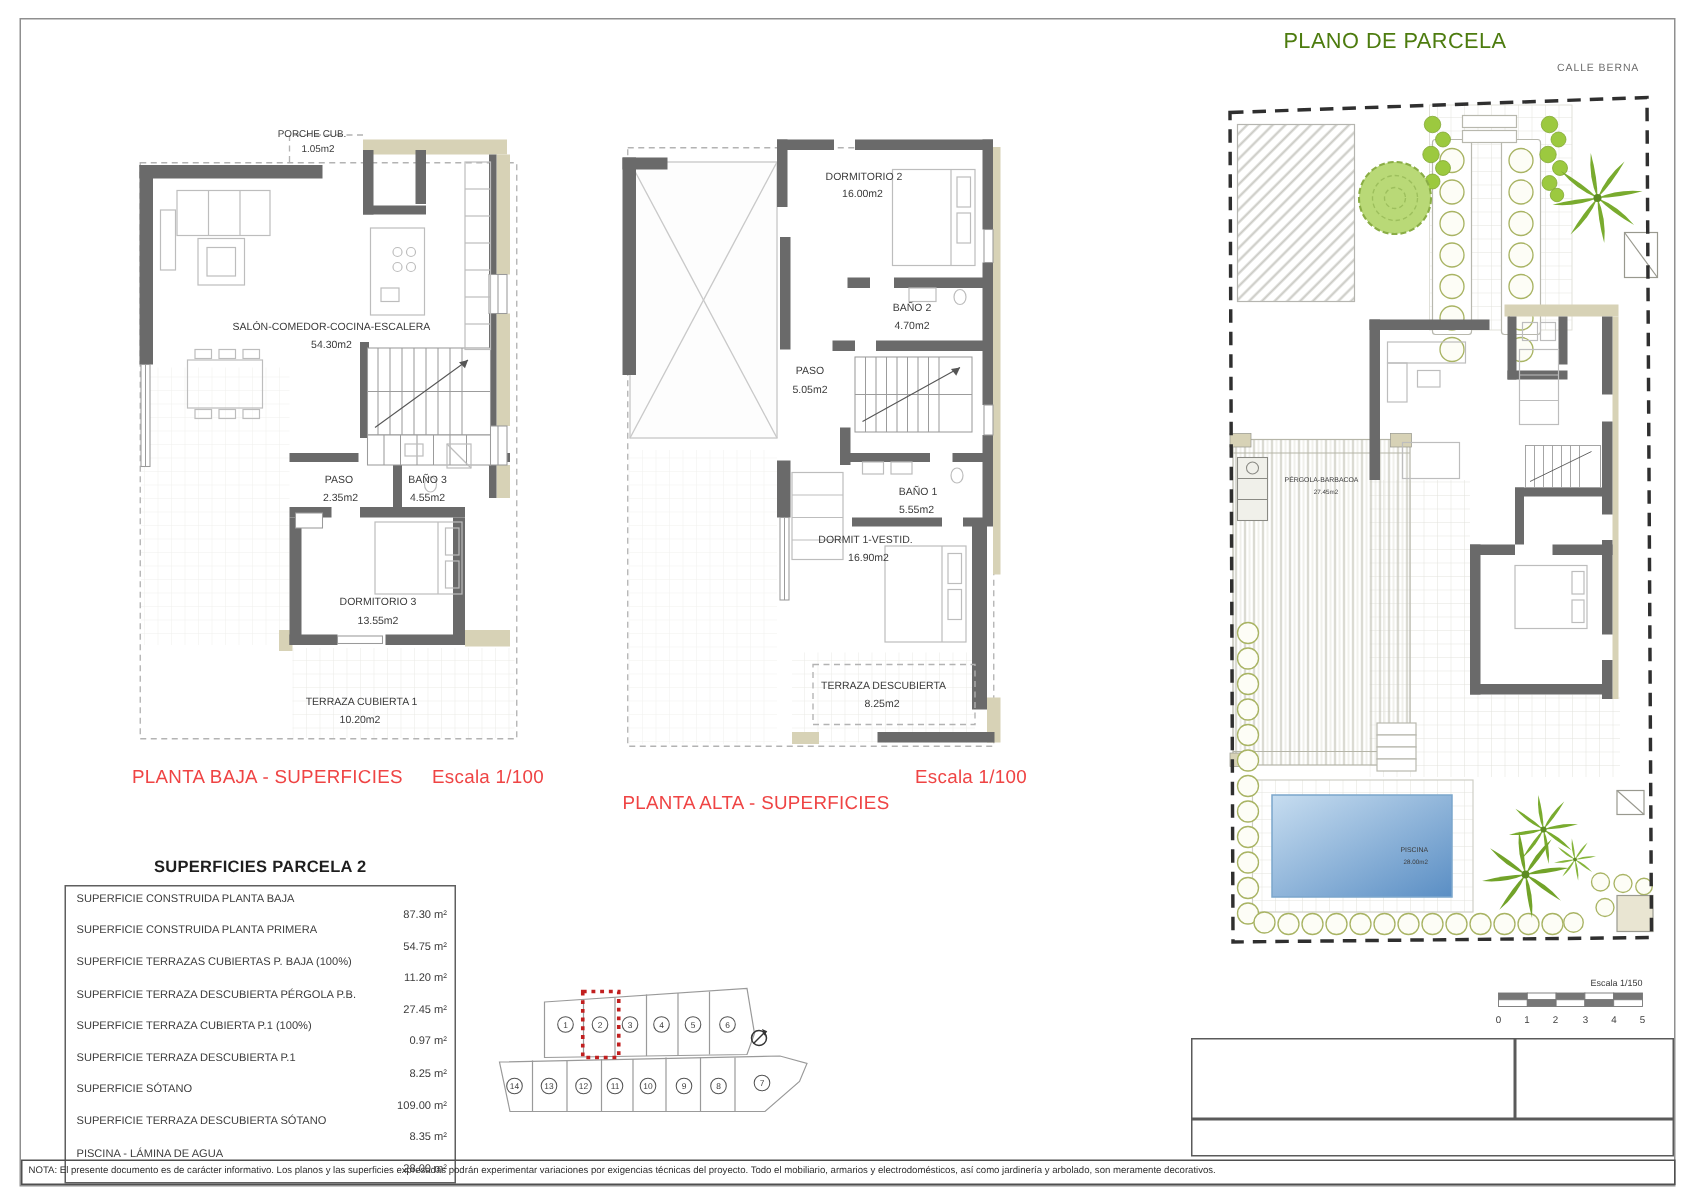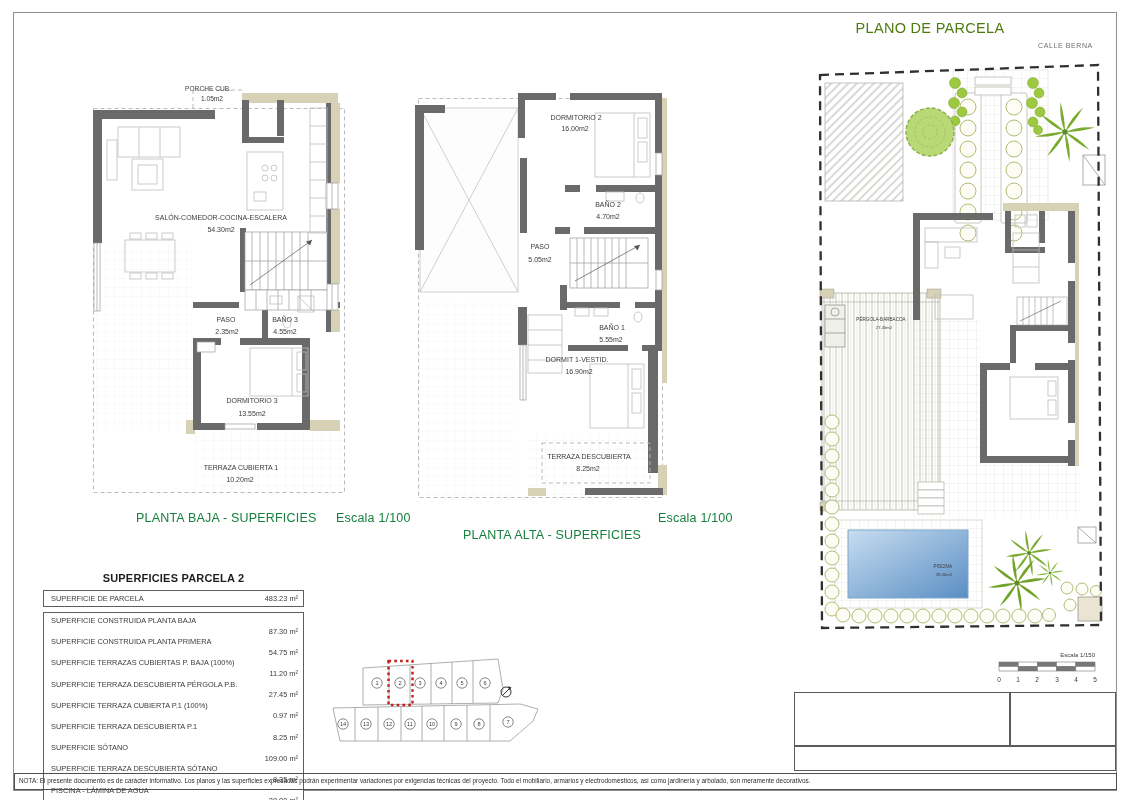--- a/index.html
+++ b/index.html
@@ -1,20 +1,20 @@
 <!DOCTYPE html>
 <html><head>
 <meta charset="utf-8">
 <style>
   html,body{margin:0;padding:0;background:#e8e8e8;}
   .sheet{position:relative;width:1132px;height:800px;background:#ffffff;overflow:hidden;
          font-family:"Liberation Sans", sans-serif;color:#3b3b3b;}
   .abs{position:absolute;}
   .page-border{left:13px;top:12px;width:1104px;height:779px;border:1.5px solid #8f8f8f;box-sizing:border-box;}
-  .plan-title{font-size:12.5px;color:#15803d;letter-spacing:.2px;white-space:nowrap;margin-left:48px;}
+  .plan-title{font-size:12.5px;color:#ef4444;letter-spacing:.2px;white-space:nowrap;}
   .big-title{font-size:14.5px;color:#4d7c0f;letter-spacing:.3px;white-space:nowrap;}
   .street{font-size:7px;color:#6d6d6d;letter-spacing:.6px;white-space:nowrap;}
   
   .tbl{left:43px;top:572px;width:261px;}
   .tbl-title{text-align:center;font-weight:bold;font-size:11px;letter-spacing:.2px;margin-bottom:6px;color:#1e1e1e;}
   .srow{border:1px solid #5f5f5f;display:flex;justify-content:space-between;align-items:center;
         font-size:7.4px;padding:3px 5px 3px 7px;background:#fff;box-sizing:border-box;margin-top:2px;}
   .sgroup{border:1px solid #5f5f5f;font-size:7.4px;padding:3px 5px 3px 7px;background:#fff;
         box-sizing:border-box;margin-top:5px;}
   .sgroup .line{display:flex;justify-content:space-between;line-height:10.6px;flex-direction:column;}
@@ -493,24 +493,20 @@
         <text x="232" y="667">2</text>
         <text x="252" y="667">3</text>
         <text x="271" y="667">4</text>
         <text x="290" y="667">5</text>
       </g>
     </g>
   </svg>
 
   <div class="abs tbl">
     <div class="tbl-title">SUPERFICIES PARCELA 2</div>
-    <div class="srow">
-      <span class="lbl">SUPERFICIE DE PARCELA</span>
-      <span class="val">483.23 m²</span>
-    </div>
     <div class="sgroup">
       <div class="line">
           <span class="lbl">SUPERFICIE CONSTRUIDA PLANTA BAJA</span>
           <span class="val">87.30 m²</span>
         </div>
       <div class="line">
           <span class="lbl">SUPERFICIE CONSTRUIDA PLANTA PRIMERA</span>
           <span class="val">54.75 m²</span>
         </div>
       <div class="line">

